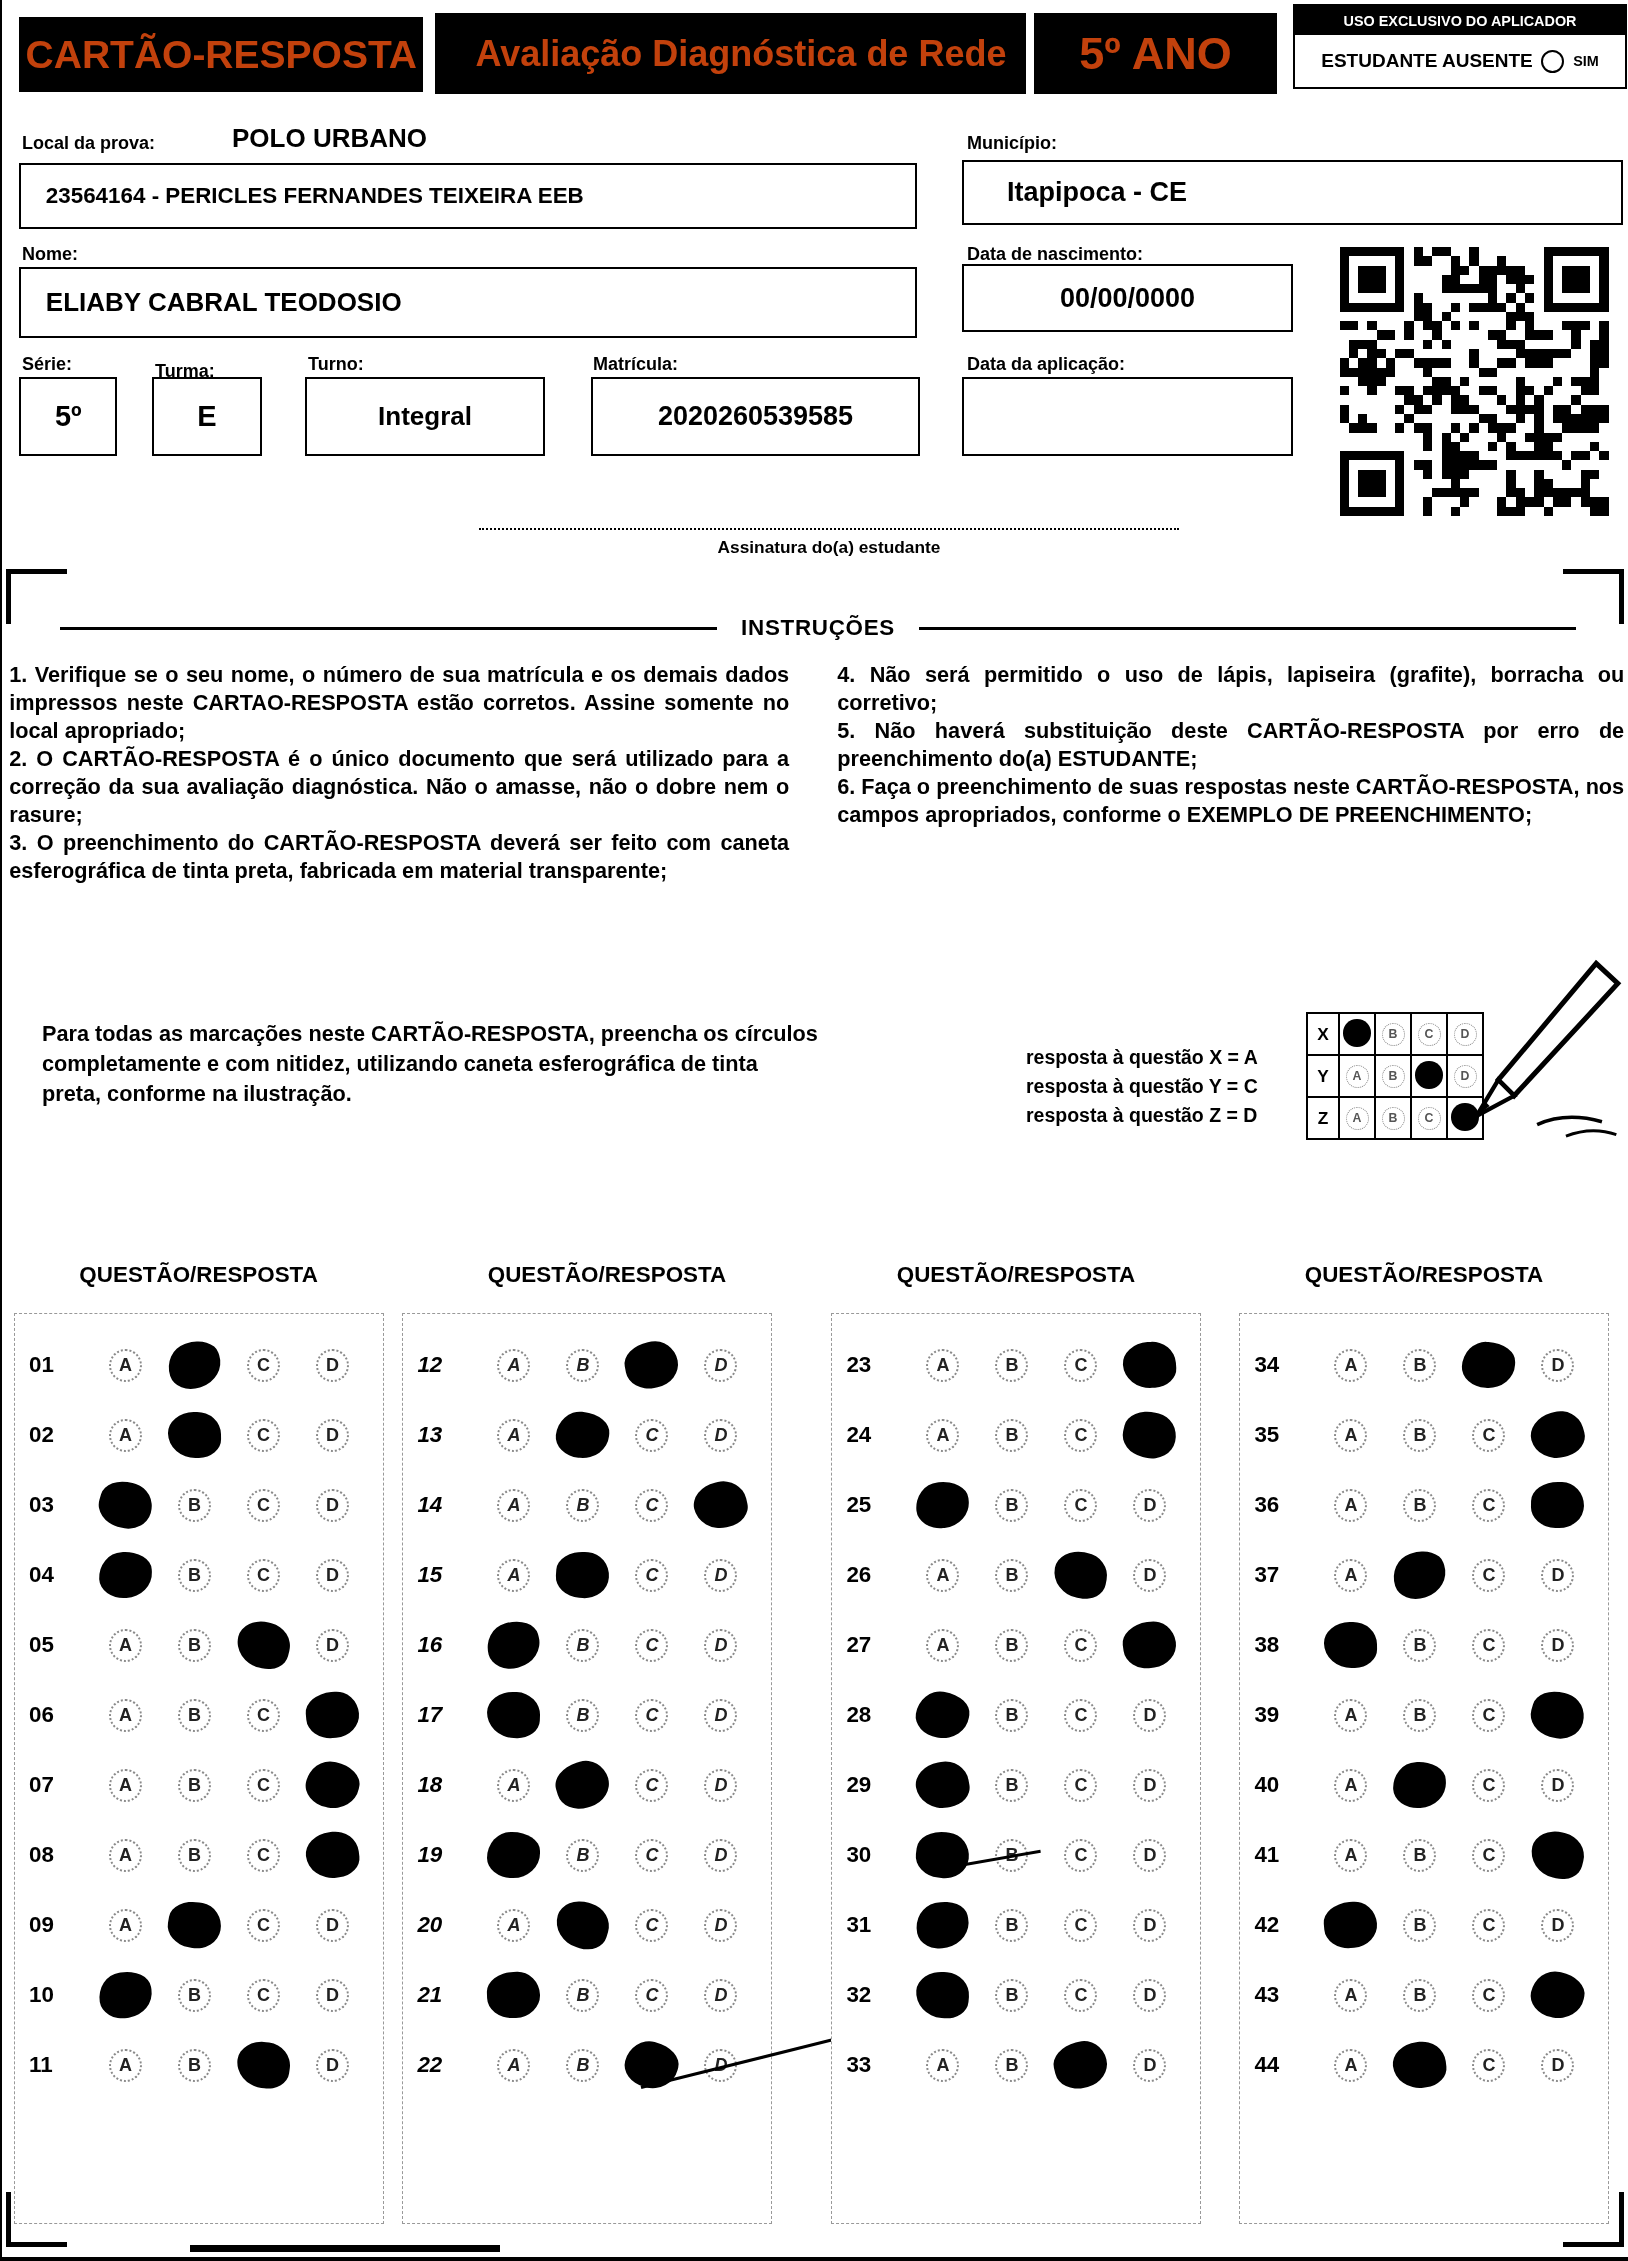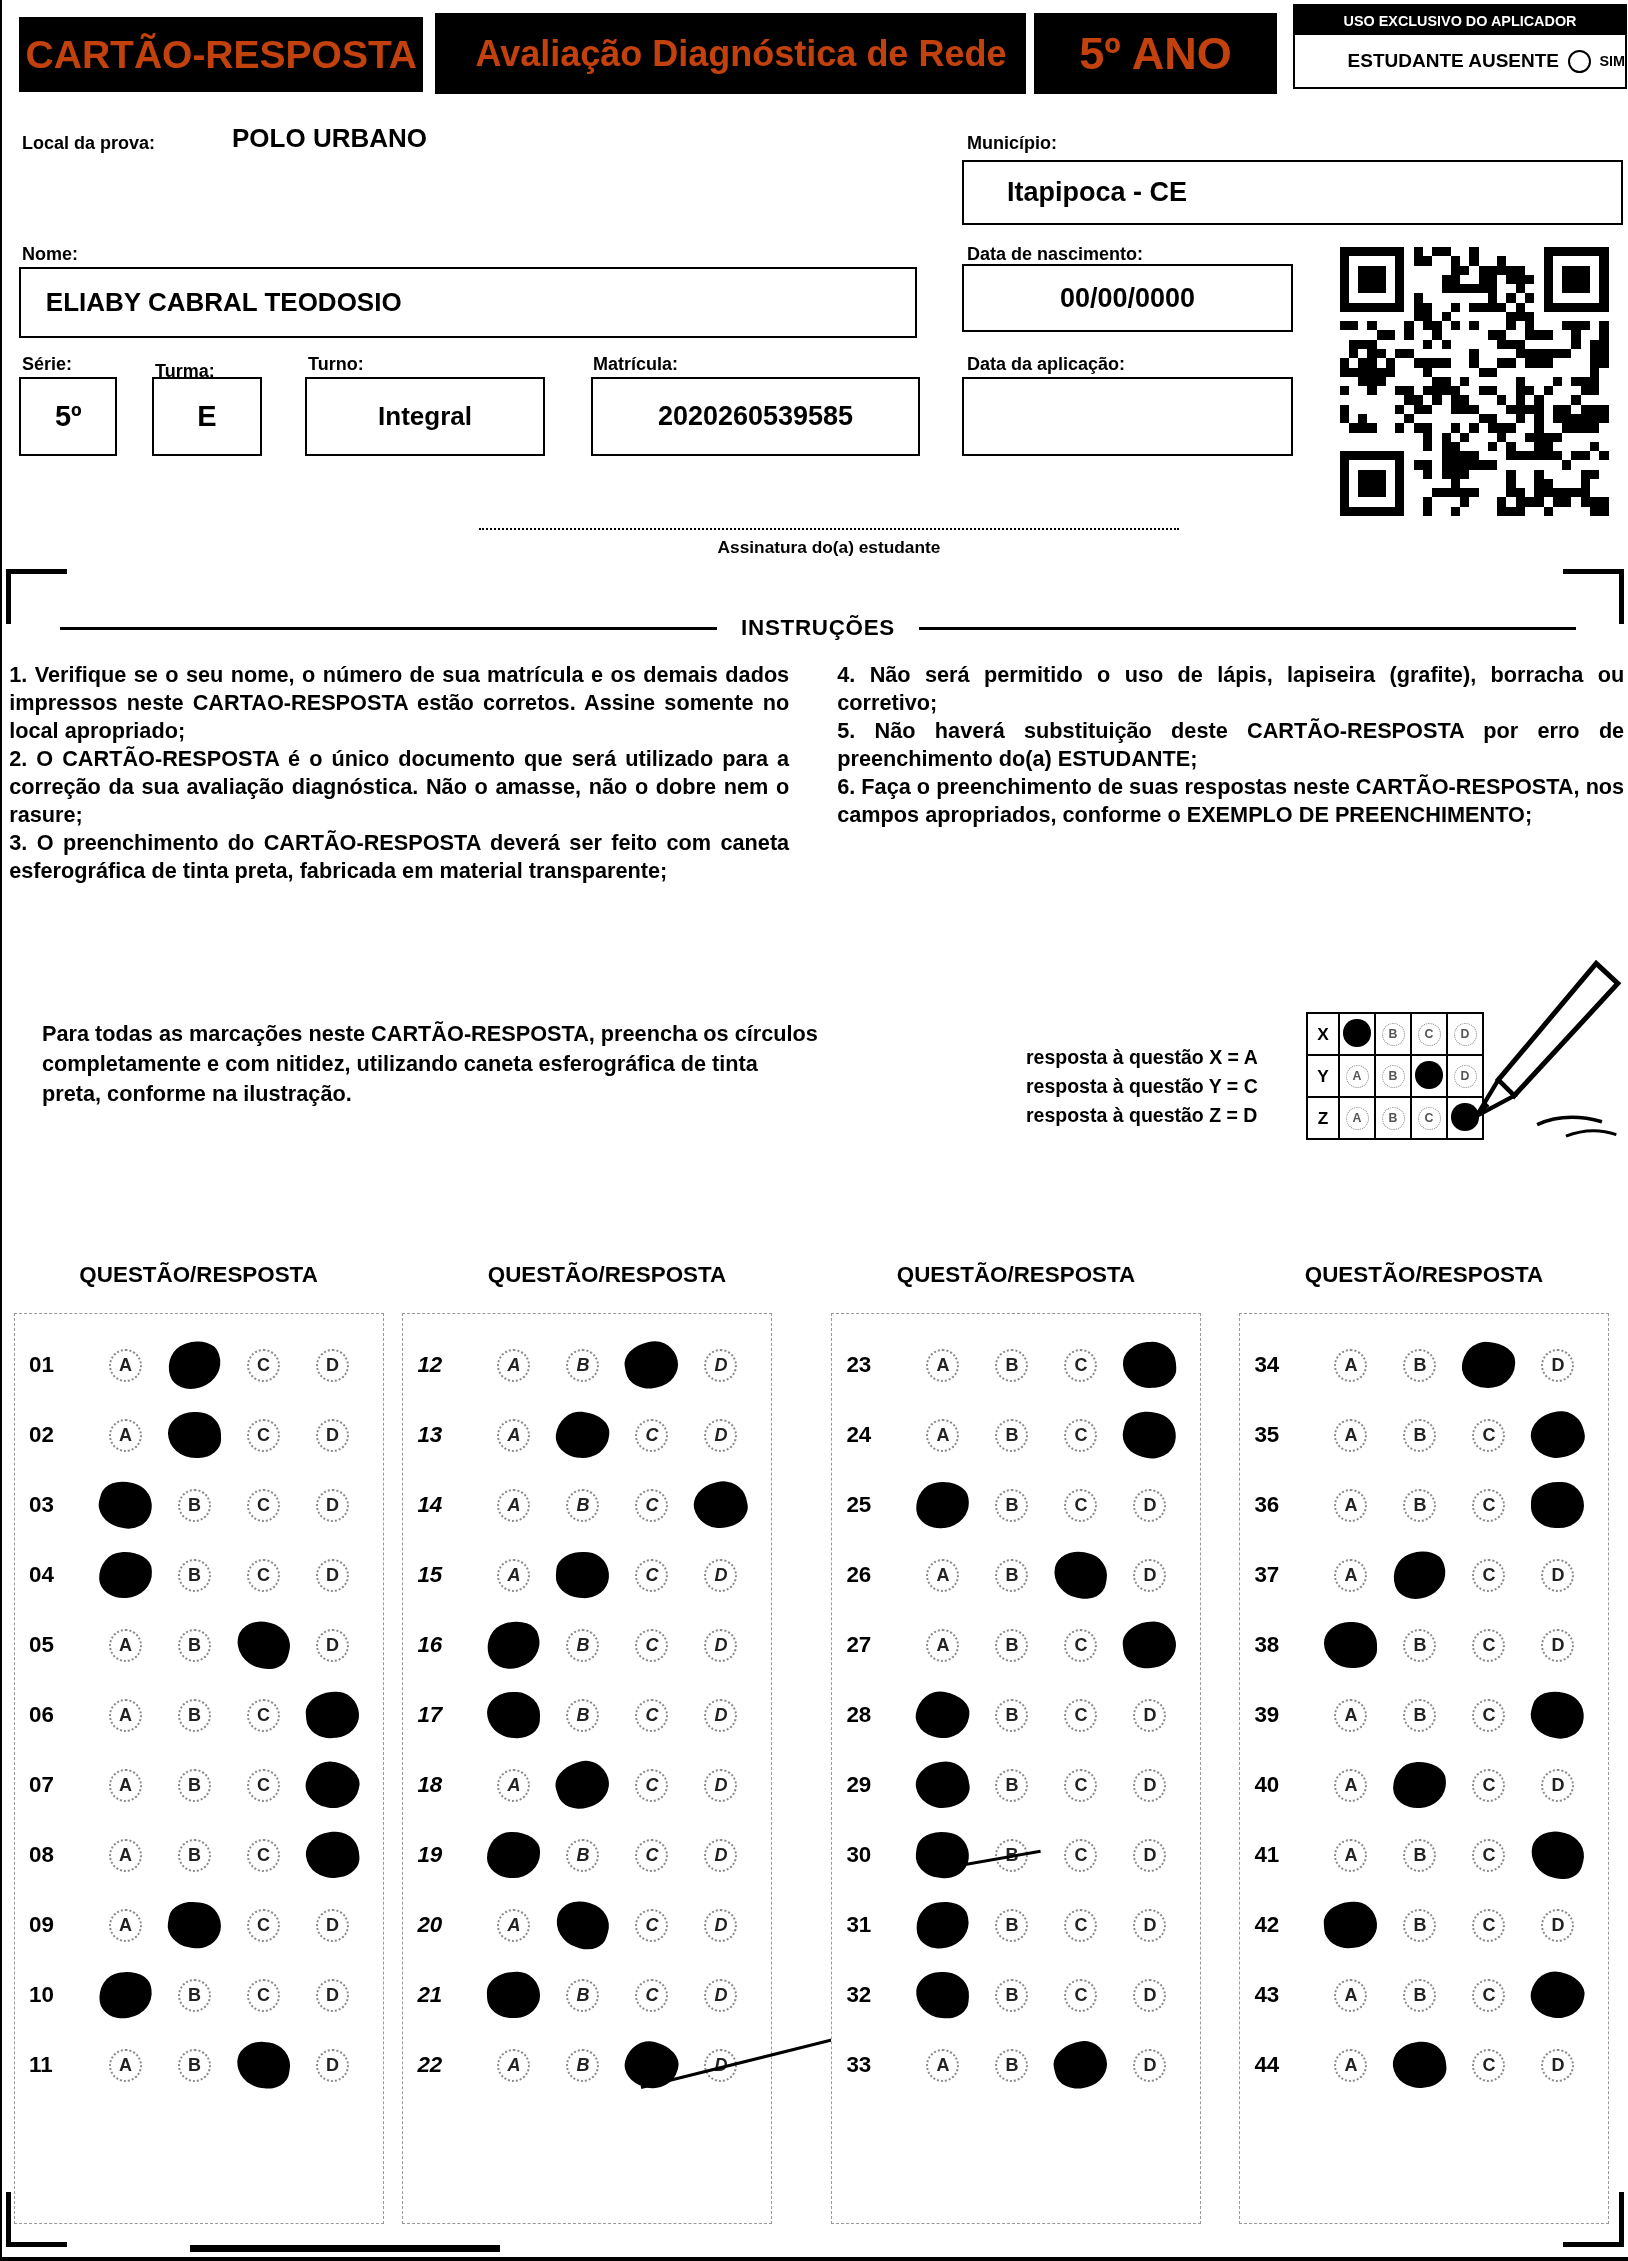--- a/index.html
+++ b/index.html
@@ -11,21 +11,21 @@
   }
   .abs { position:absolute; }
   .black-box { background:#000; color:#c2410c; display:flex; align-items:center; justify-content:center; font-weight:bold; }
   .flabel { position:absolute; font-size:18px; font-weight:bold; }
   .fbox { position:absolute; border:2.2px solid #000; display:flex; align-items:center; font-weight:bold; background:#fff; }
   .fvalue { font-weight:bold; }
 
   
   .applicator { position:absolute; left:1291px; top:4.3px; width:334px; height:85px; border:2.2px solid #000; background:#fff; }
   .applicator .strip { height:29px; background:#000; color:#fff; display:flex; align-items:center; justify-content:center; font-size:14.4px; font-weight:bold; }
-  .applicator .row { height:52px; display:flex; align-items:center; justify-content:flex-end; gap:8.7px; font-size:19px; font-weight:bold; }
+  .applicator .row { height:52px; display:flex; align-items:center; justify-content:center; gap:8.7px; font-size:19px; font-weight:bold; }
   .circle-blank { display:inline-block; width:23px; height:23px; border:2.2px solid #000; border-radius:50%; }
   .sim { font-size:14.4px; }
 
   
   .sig-line { position:absolute; left:477px; top:528px; width:700px; border-top:2.9px dotted #000; }
   .sig-label { position:absolute; left:477px; top:537px; width:700px; text-align:center; font-size:17.3px; font-weight:bold; }
 
   
   .brk { position:absolute; width:61px; height:55px; }
   .brk.tl { left:4.3px; top:569px; border-top:5px solid #000; border-left:5px solid #000; }
@@ -81,20 +81,23 @@
       <span>ESTUDANTE AUSENTE</span>
       <span class="circle-blank"></span>
       <span class="sim">SIM</span>
     </div>
   </div>
 
   <span class="flabel" style="left:20px; top:133px;">Local da prova:</span>
   <span class="abs fvalue" style="left:230px; top:123px; font-size:26px;">POLO URBANO</span>
   <span class="flabel" style="left:965px; top:133px;">Município:</span>
 
+  <div class="fbox" style="left:17.3px; top:163px; width:898px; height:66px; padding-left:24.5px; font-size:22.4px;">
+    <span>23564164 - PERICLES FERNANDES TEIXEIRA EEB</span>
+  </div>
   <div class="fbox" style="left:960px; top:160px; width:661px; height:65px; padding-left:43px; font-size:27px;">
     <span>Itapipoca - CE</span>
   </div>
 
   <span class="flabel" style="left:20px; top:244px;">Nome:</span>
   <span class="flabel" style="left:965px; top:244px;">Data de nascimento:</span>
 
   <div class="fbox" style="left:17.3px; top:267px; width:898px; height:71px; padding-left:24.5px; font-size:26px;">
     <span>ELIABY CABRAL TEODOSIO</span>
   </div>

